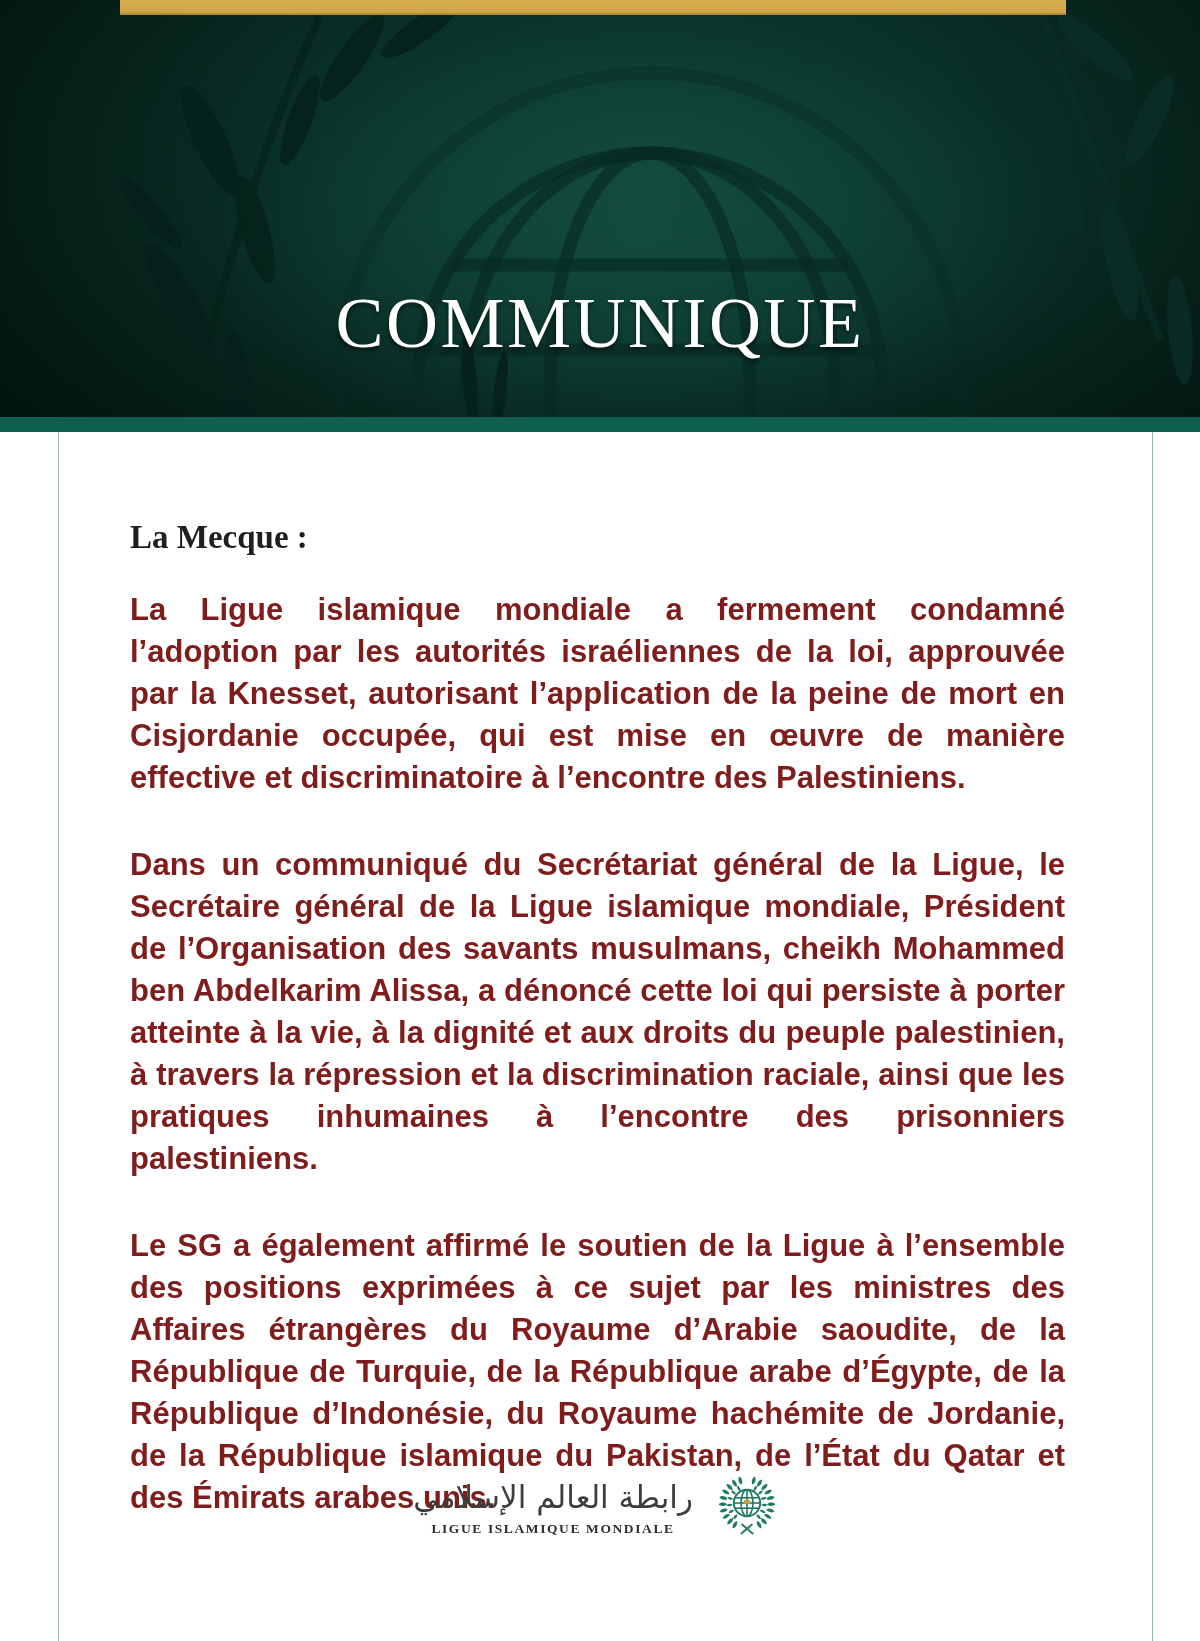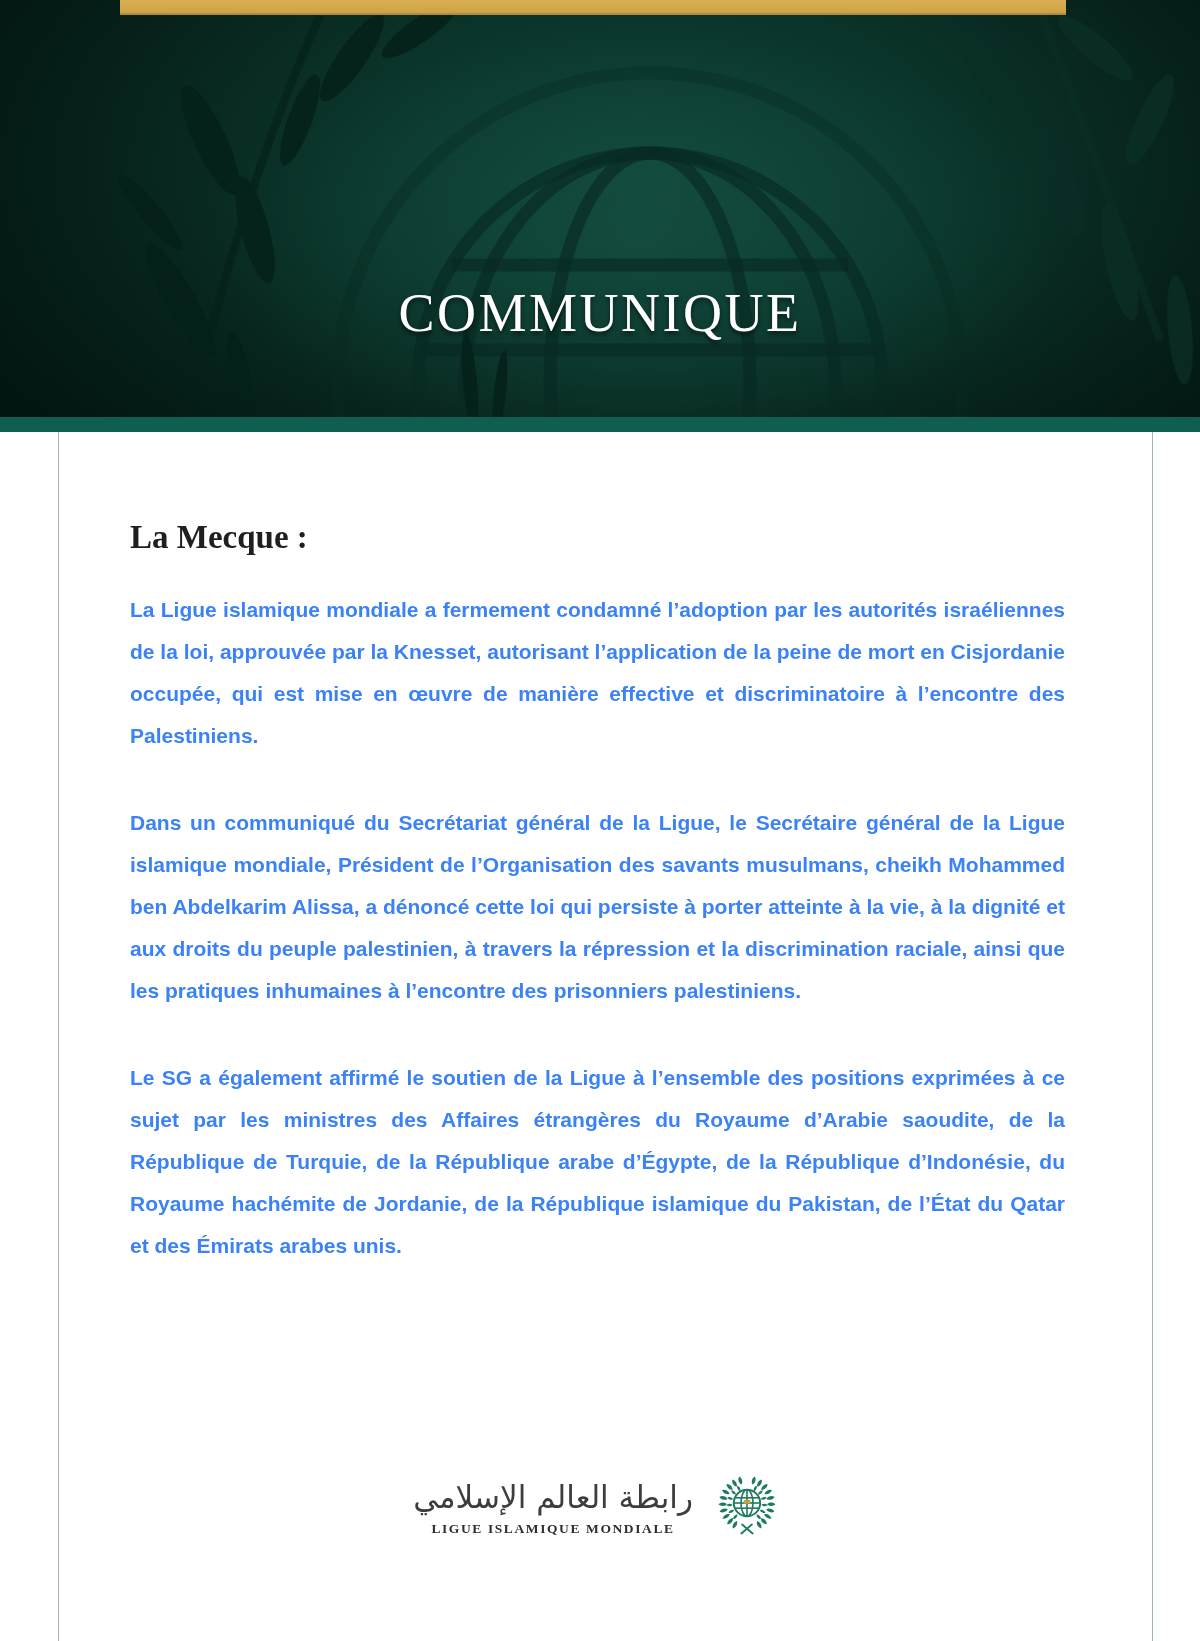--- a/index.html
+++ b/index.html
@@ -4,37 +4,37 @@
 <style>
   html,body{margin:0;padding:0;background:#ffffff;}
   .page{position:relative;width:1200px;height:1641px;background:#ffffff;overflow:hidden;
         font-family:"Liberation Sans",sans-serif;}
 
   
   .hdr{position:absolute;left:0;top:0;width:1200px;height:417px;overflow:hidden;
        background:radial-gradient(ellipse 760px 420px at 54% 40%, #104538 0%, #0a332a 42%, #062019 76%, #031511 100%);}
   .hdr svg.decor{position:absolute;left:0;top:0;}
   .title{position:absolute;left:0;top:284px;width:100%;margin:0;text-align:center;
-         font-family:"Liberation Serif",serif;font-weight:400;font-size:54px;line-height:1.1;
+         font-family:"Liberation Serif",serif;font-weight:400;font-size:72px;line-height:1.1;
          letter-spacing:2.5px;color:#ffffff;text-shadow:0 3px 4px rgba(0,0,0,.55);}
   .gold-bar{position:absolute;left:120px;top:0;width:946px;height:13px;
             background:linear-gradient(#d9b054,#cfa343);border-bottom:2px solid #b18c3a;}
   .teal-strip{position:absolute;left:0;top:417px;width:1200px;height:15px;background:#0f5f51;}
 
   
   .doc{position:absolute;left:0;top:432px;width:1168px;height:1209px;background:#ffffff;}
   .rule{position:absolute;top:0;bottom:0;width:1px;background:#9fb6b1;}
   .rule-l{left:58px;}
   .rule-r{left:1152px;}
 
   .textcol{position:absolute;left:130px;width:935px;top:87px;}
   .textcol h2{margin:0 0 32px 0;font-family:"Liberation Serif",serif;font-size:33px;
               line-height:1.15;font-weight:700;color:#1f1f1f;}
-  .textcol p{margin:16px 0 45px 0;font-size:21px;line-height:42px;font-weight:600;
-             color:#3b82f6;text-align:justify;}
+  .textcol p{margin:16px 0 45px 0;font-size:31px;line-height:42px;font-weight:600;
+             color:#7f1d1d;text-align:justify;}
 
   
   .logo{position:absolute;left:0;top:1032px;width:1200px;display:flex;
         justify-content:center;align-items:center;gap:14px;}
   .logo-text{text-align:center;}
   .arabic{font-family:"DejaVu Sans",sans-serif;direction:rtl;font-size:31px;line-height:1.3;
           color:#3d3d3d;white-space:nowrap;}
   .caption{margin-top:3px;font-family:"Liberation Serif",serif;font-weight:700;font-size:13.5px;
            letter-spacing:1.6px;color:#2e2e2e;white-space:nowrap;}
 </style>

